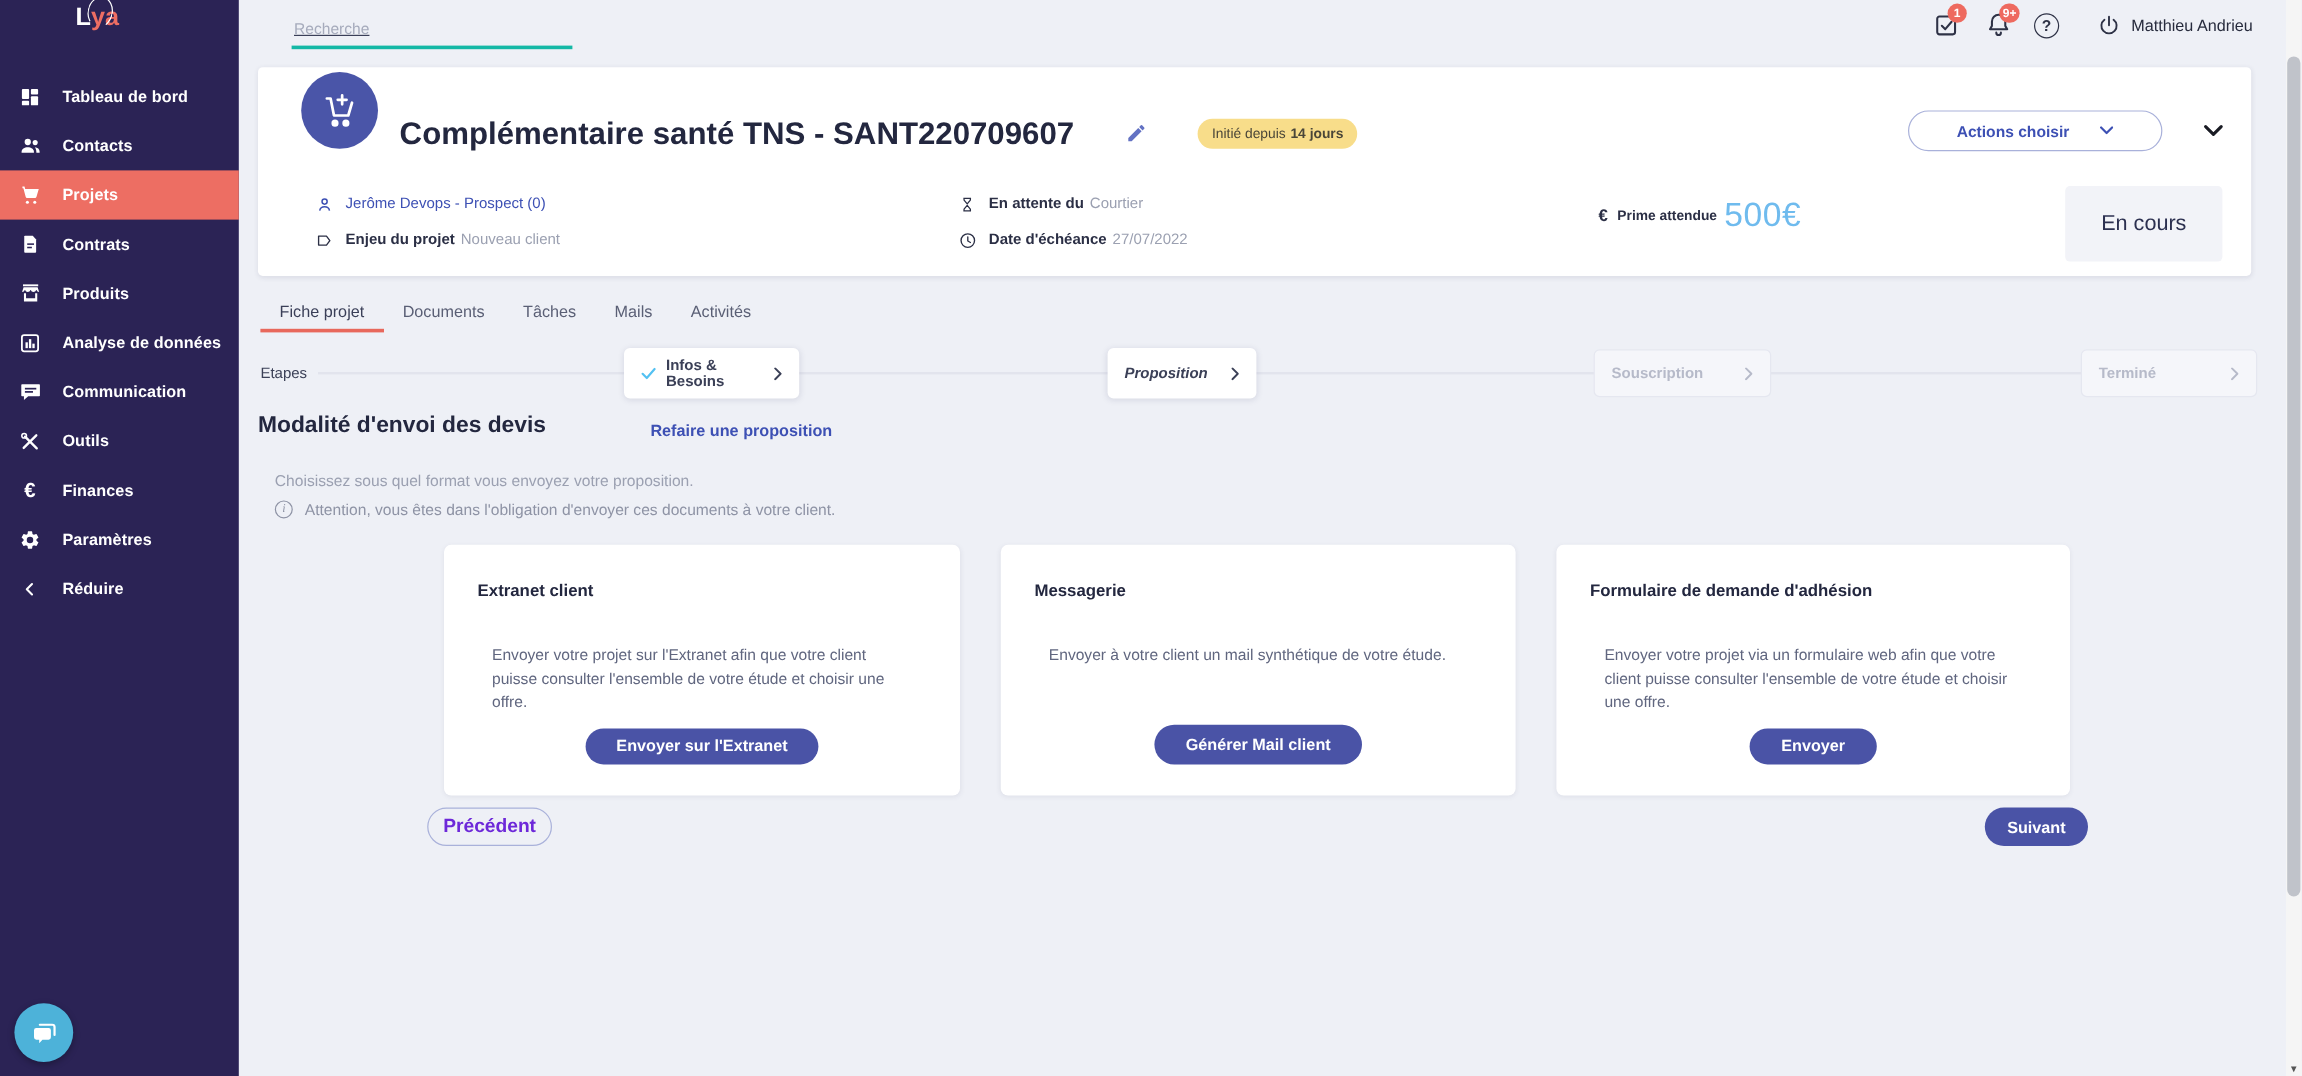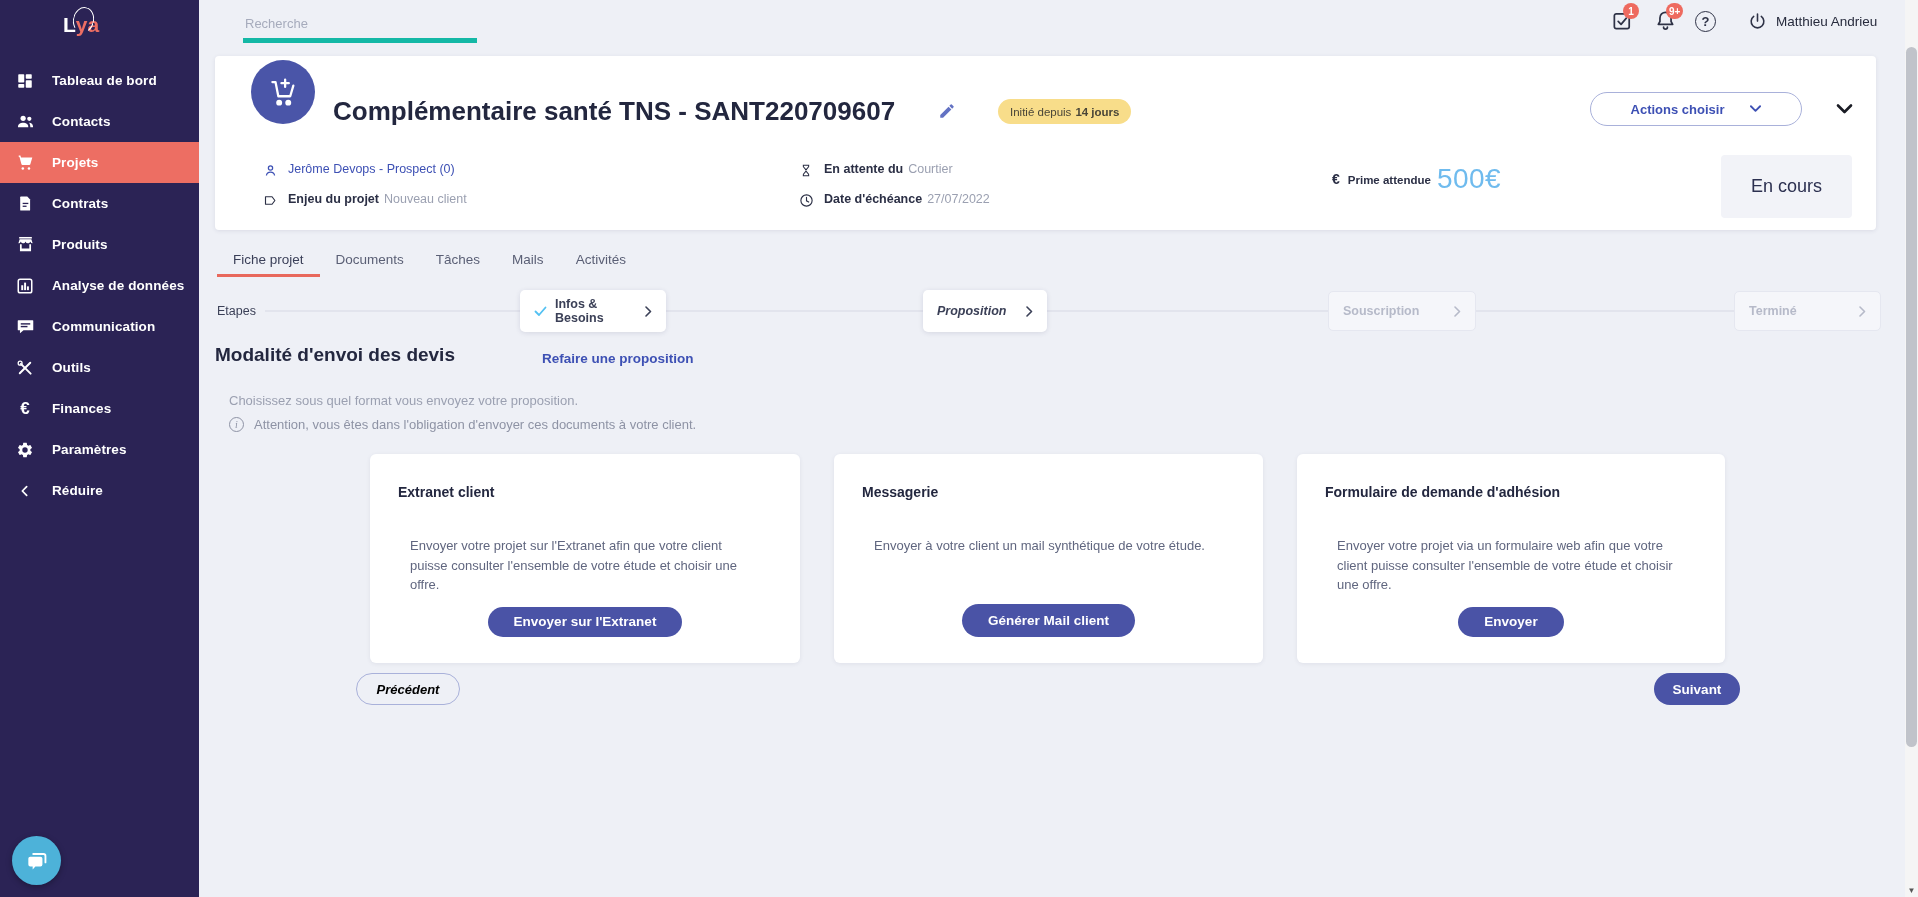--- a/index.html
+++ b/index.html
@@ -5,34 +5,34 @@
   html,body{margin:0;padding:0;}
   body{
     width:1918px;height:897px;position:relative;overflow:hidden;
     background:#eef0f6;font-family:"Liberation Sans",sans-serif;
     -webkit-font-smoothing:antialiased;
   }
   .ico{display:inline-flex;align-items:center;justify-content:center;flex:none;}
 
   
   .sidebar{position:absolute;left:0;top:0;width:199px;height:897px;background:#2b2355;z-index:5;}
-  .logo{position:absolute;top:13px;left:0;width:162px;text-align:center;font-size:21px;font-weight:700;color:#fff;}
+  .logo{position:absolute;top:3px;left:0;width:162px;text-align:center;font-size:21px;font-weight:700;color:#fff;}
   .logo .l{color:#fff;}
   .logo .ya{color:#ed6e63;position:relative;}
   .logo .ring{position:absolute;left:-3px;top:-6px;width:19px;height:24px;border:1.6px solid #fff;border-radius:50%;border-bottom-color:transparent;transform:rotate(12deg);pointer-events:none;}
   .nav{position:absolute;top:60px;left:0;width:199px;}
   .sb-item{height:41px;display:flex;align-items:center;padding-left:15px;cursor:pointer;color:#fff;}
   .sb-item.active{background:#ed6e63;}
   .sb-item .ico{width:20px;height:20px;}
   .sb-item .lbl{margin-left:17px;font-size:13.5px;font-weight:600;letter-spacing:.1px;}
   .sb-euro{font-size:17px;font-weight:700;color:#fff;}
 
   
   .topbar{position:absolute;left:199px;top:0;width:1706px;height:47px;}
-  .search{position:absolute;left:44px;top:8px;width:230px;height:28px;border:none;border-bottom:5px solid #14b8a6;background:transparent;outline:none;font-size:13px;font-family:"Liberation Sans",sans-serif;color:#3a3f58;}
+  .search{position:absolute;left:44px;top:8px;width:230px;height:28px;border:none;border-bottom:3px solid #14b8a6;background:transparent;outline:none;font-size:13px;font-family:"Liberation Sans",sans-serif;color:#3a3f58;text-decoration:underline;}
   .search::placeholder{color:#a6abbc;}
   .tb-ic{position:absolute;top:9px;width:26px;height:26px;cursor:pointer;}
   .badge{position:absolute;top:-6px;left:12px;min-width:16px;height:16px;border-radius:9px;background:#ee6a5f;color:#fff;font-size:10px;font-weight:700;display:flex;align-items:center;justify-content:center;padding:0 3px;box-sizing:border-box;}
   .help-circle{width:21px;height:21px;border:1.7px solid #2e3246;border-radius:50%;display:flex;align-items:center;justify-content:center;font-size:13px;font-weight:700;color:#2e3246;box-sizing:border-box;}
   .user{position:absolute;left:1549px;top:12px;display:flex;align-items:center;gap:9px;cursor:pointer;}
   .user .name{font-size:13.5px;color:#272b3d;}
 
   
   .hcard{position:absolute;left:215px;top:56px;width:1661px;height:174px;background:#fff;border-radius:4px;box-shadow:0 1px 4px rgba(45,50,90,.10);}
   .avatar{position:absolute;left:36px;top:4px;width:64px;height:64px;border-radius:50%;background:#4a55a8;display:flex;align-items:center;justify-content:center;}
@@ -73,21 +73,21 @@
   .sec-warn{position:absolute;left:229px;top:417px;display:flex;align-items:center;font-size:13px;color:#8e93a5;}
   .info-c{width:15px;height:15px;border:1.3px solid #8e93a5;border-radius:50%;display:inline-flex;align-items:center;justify-content:center;font-size:10px;font-style:italic;font-family:"Liberation Serif",serif;margin-right:10px;box-sizing:border-box;flex:none;}
 
   
   .opt-card{position:absolute;top:454px;height:209px;background:#fff;border-radius:6px;box-shadow:0 1px 4px rgba(45,50,90,.08);box-sizing:border-box;padding:30px 28px 26px;display:flex;flex-direction:column;}
   .opt-card h3{margin:0 0 24px;font-size:14px;font-weight:600;color:#23273f;}
   .opt-card p{margin:12px;font-size:13px;line-height:1.5;color:#60667f;}
   .pill-btn{margin-top:auto;align-self:center;height:33px;border:none;border-radius:17px;background:#4a53a6;color:#fff;font-size:13.5px;font-weight:700;padding:0 26px;cursor:pointer;font-family:"Liberation Sans",sans-serif;}
 
   
-  .prev-btn{position:absolute;left:356px;top:673px;width:104px;height:32px;border-radius:16px;border:1px solid #a9b1da;background:transparent;color:#000000;font-size:13px;font-weight:600;cursor:pointer;font-family:"Liberation Sans",sans-serif;font-style:italic;}
+  .prev-btn{position:absolute;left:356px;top:673px;width:104px;height:32px;border-radius:16px;border:1px solid #a9b1da;background:transparent;color:#6d28d9;font-size:16px;font-weight:600;cursor:pointer;font-family:"Liberation Sans",sans-serif;}
   .next-btn{position:absolute;left:1654px;top:673px;width:86px;height:32px;border-radius:16px;border:none;background:#4a53a6;color:#fff;font-size:13.5px;font-weight:700;cursor:pointer;font-family:"Liberation Sans",sans-serif;}
 
   
   .chat{position:absolute;left:12px;top:836px;width:49px;height:49px;border-radius:50%;background:#4db2d9;display:flex;align-items:center;justify-content:center;box-shadow:0 2px 6px rgba(0,0,0,.3);cursor:pointer;z-index:9;}
 
   
   .sbar{position:absolute;right:0;top:0;width:13px;height:897px;background:#f5f5f5;z-index:8;}
   .sbar .thumb{position:absolute;top:47px;left:1px;width:11px;height:700px;background:#c0c3ca;border-radius:6px;}
   .sbar .arrow{position:absolute;bottom:0;left:0;width:13px;height:13px;display:flex;align-items:center;justify-content:center;font-size:8px;color:#555;background:#f5f5f5;}
 </style>

